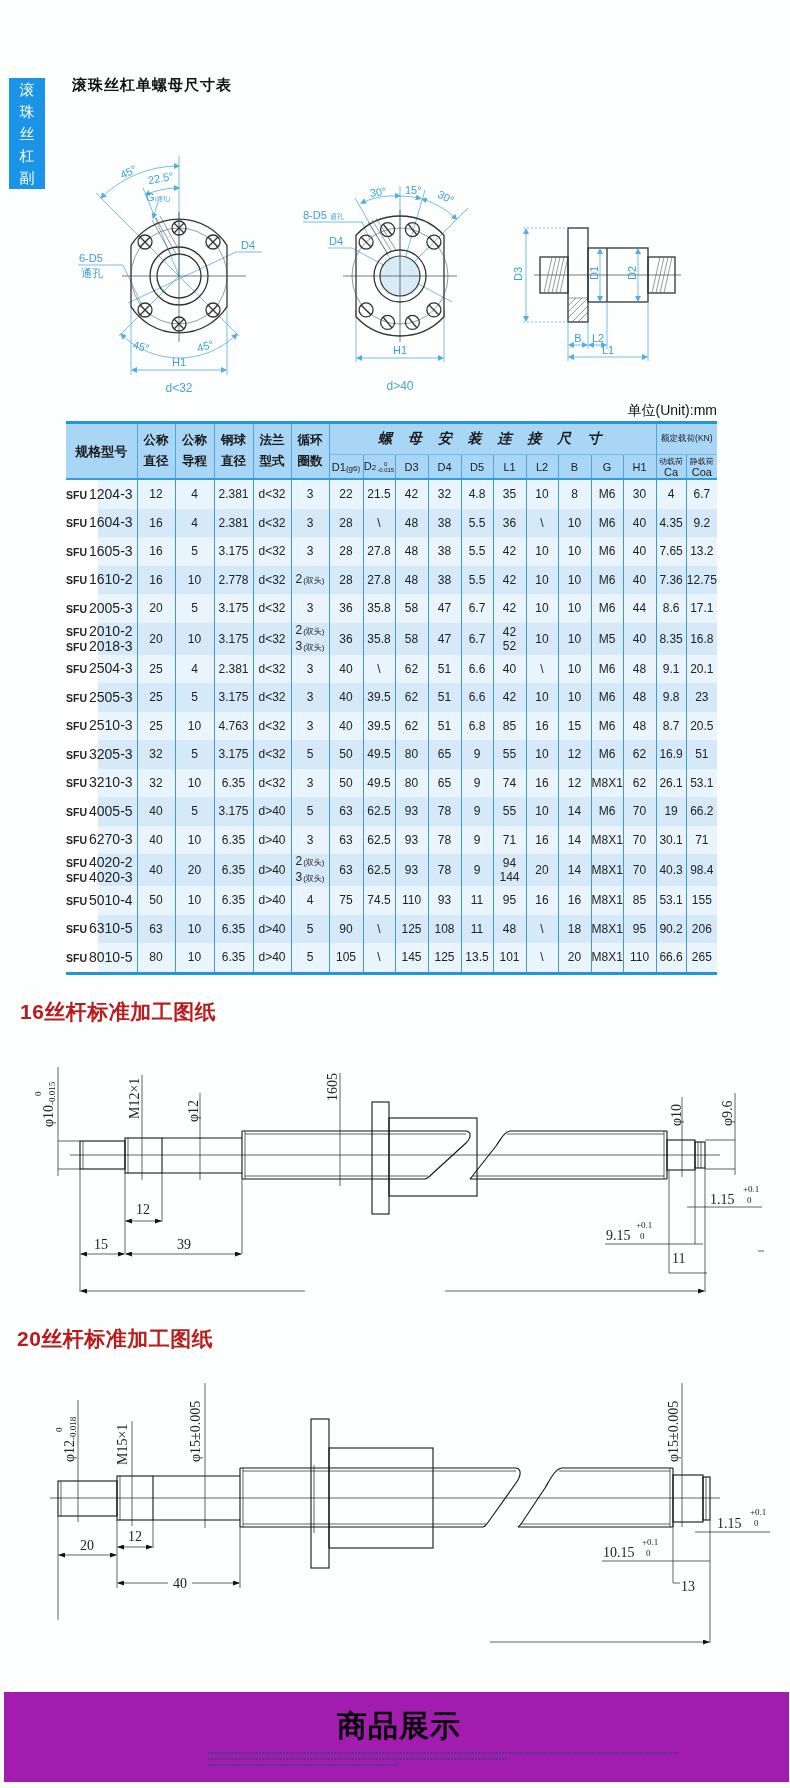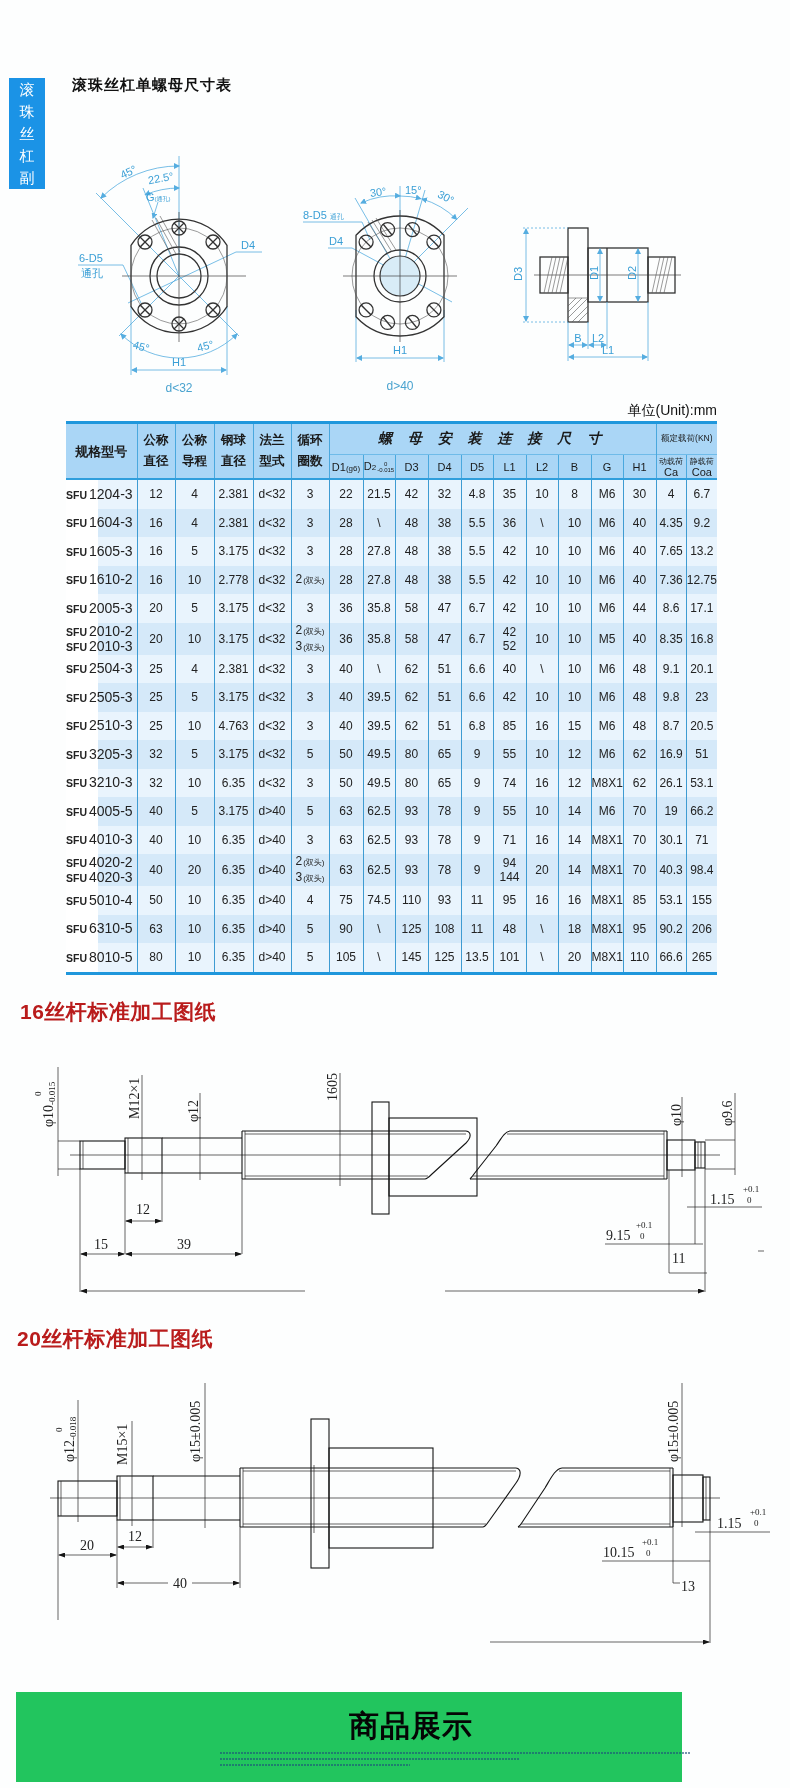--- a/index.html
+++ b/index.html
@@ -35,21 +35,21 @@
   .spec-table th .two{display:block;line-height:11px;}
   .spec-table td{border-left:1px solid #3e9bd2;height:28.5px;font-size:12px;color:#222;text-align:center;padding:0;line-height:14px;}
   .spec-table td.c0{border-left:none;text-align:right;padding-right:5px;background-image:linear-gradient(90deg,#ffffff 0,#ffffff 32px,transparent 32px);}
   .spec-table tr.row-light td{background-color:#e9f4fd;}
   .spec-table tr.row-dark td{background-color:#d5e9f9;}
   .spec-table tbody tr:last-child td{border-bottom:3px solid #1f97dc;}
   .ln{display:block;white-space:nowrap;}
   .p-prefix{font-weight:bold;font-size:10.5px;margin-right:2px;}
   .p-code{font-size:14px;}
   .p-note{font-size:8px;margin-left:1px;}
-  .banner{position:absolute;left:16px;top:1692px;width:666px;height:90px;background:#22c55e;}
+  .banner{position:absolute;left:4px;top:1692px;width:785px;height:90px;background:#a21caf;}
   .banner-title{position:absolute;left:0;width:790px;top:14px;text-align:center;font-size:30px;font-weight:bold;color:#050505;letter-spacing:1px;}
   .fine-print{position:absolute;left:204px;top:60px;width:470px;}
   .fine-print i{display:block;height:2px;margin-bottom:4px;background:repeating-linear-gradient(90deg,#1d4f7a 0,#1d4f7a 2px,transparent 2px,transparent 3px);opacity:.6;}
 </style>
 </head>
 <body>
 
 <div id="page">
 
   <div class="side-tag">
@@ -762,21 +762,21 @@
           <td>
             <span class="ln">8.6</span>
           </td>
           <td>
             <span class="ln">17.1</span>
           </td>
         </tr>
         <tr class="row-dark">
           <td class="c0">
             <span class="ln"><span class="p-prefix">SFU</span><span class="p-code">2010-2</span></span>
-            <span class="ln"><span class="p-prefix">SFU</span><span class="p-code">2010-3</span></span>
+            <span class="ln"><span class="p-prefix">SFU</span><span class="p-code">2018-3</span></span>
           </td>
           <td>
             <span class="ln">20</span>
           </td>
           <td>
             <span class="ln">10</span>
           </td>
           <td>
             <span class="ln">3.175</span>
           </td>
@@ -1156,21 +1156,21 @@
           </td>
           <td>
             <span class="ln">19</span>
           </td>
           <td>
             <span class="ln">66.2</span>
           </td>
         </tr>
         <tr class="row-light">
           <td class="c0">
-            <span class="ln"><span class="p-prefix">SFU</span><span class="p-code">4010-3</span></span>
+            <span class="ln"><span class="p-prefix">SFU</span><span class="p-code">6270-3</span></span>
           </td>
           <td>
             <span class="ln">40</span>
           </td>
           <td>
             <span class="ln">10</span>
           </td>
           <td>
             <span class="ln">6.35</span>
           </td>

